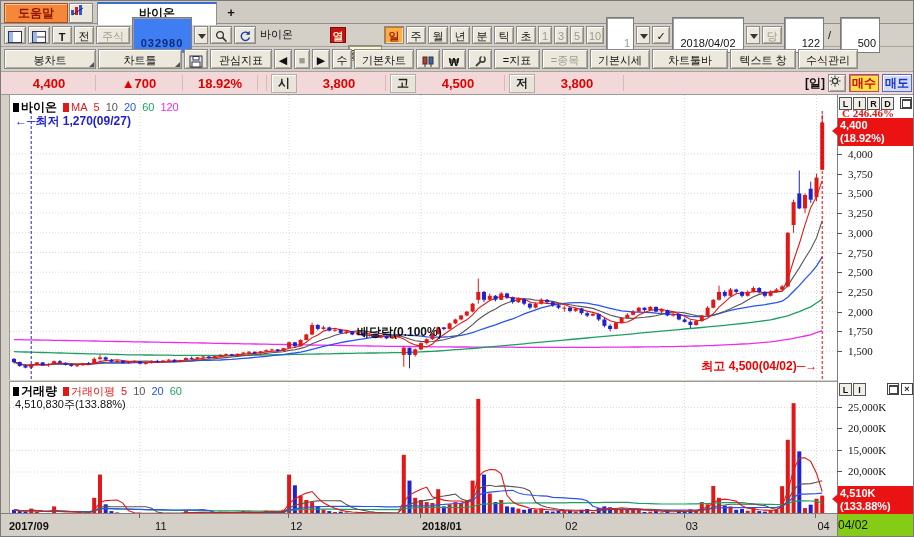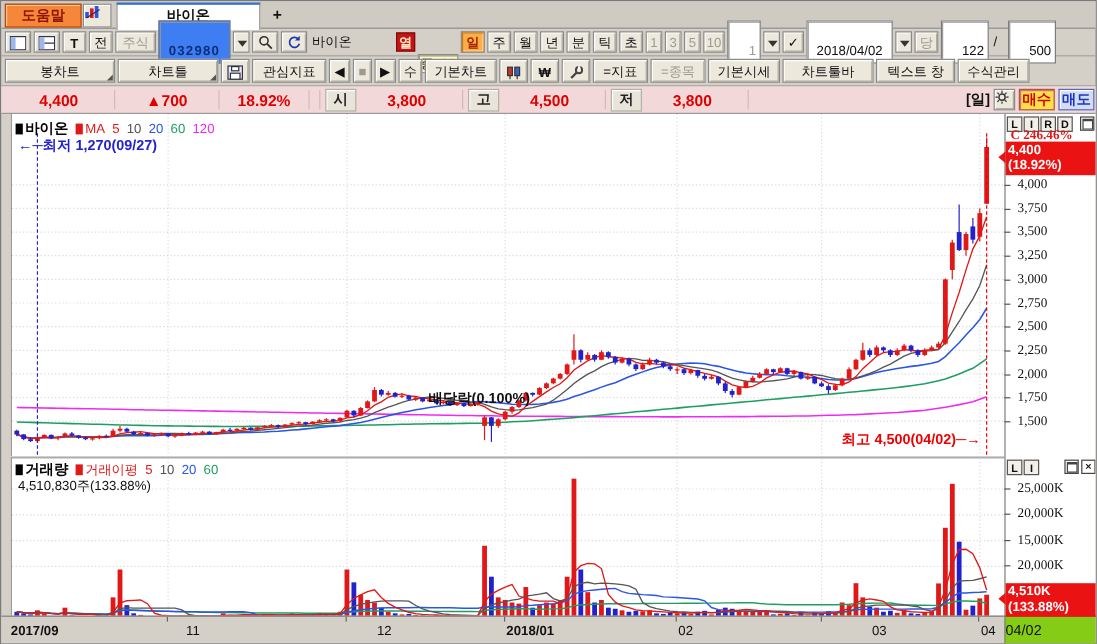--- a/index.html
+++ b/index.html
@@ -742,24 +742,24 @@
       <div class="tinybtn" style="left: 838px; top: 382px;">L</div>
       <div class="tinybtn" style="left: 852px; top: 382px;">I</div>
       <div class="winbox" style="left: 886px; top: 382px;">
         <div class="inner"></div>
       </div>
       <div class="winx" style="left: 900px; top: 382px;">×</div>
       <div class="xlab bold" style="left: 8px;">2017/09</div>
       <div class="xtick" style="left: 138.104px;"></div>
       <div class="xlab" style="left: 140.104px; margin-left: 14px;">11</div>
       <div class="xtick" style="left: 287.136px;"></div>
-      <div class="xlab" style="left: 289.136px; margin-left: 24px;">12</div>
+      <div class="xlab" style="left: 289.136px;">12</div>
       <div class="xtick" style="left: 418.972px;"></div>
       <div class="xlab bold" style="left: 420.972px;">2018/01</div>
       <div class="xtick" style="left: 562.272px;"></div>
       <div class="xlab" style="left: 564.272px;">02</div>
       <div class="xtick" style="left: 682.644px;"></div>
-      <div class="xlab" style="left: 684.644px; margin-left: 41px;">03</div>
+      <div class="xlab" style="left: 684.644px;">03</div>
       <div class="xtick" style="left: 814.48px;"></div>
       <div class="xlab" style="left: 816.48px;">04</div>
     </div>
 
 </div>
 
 </body></html>

